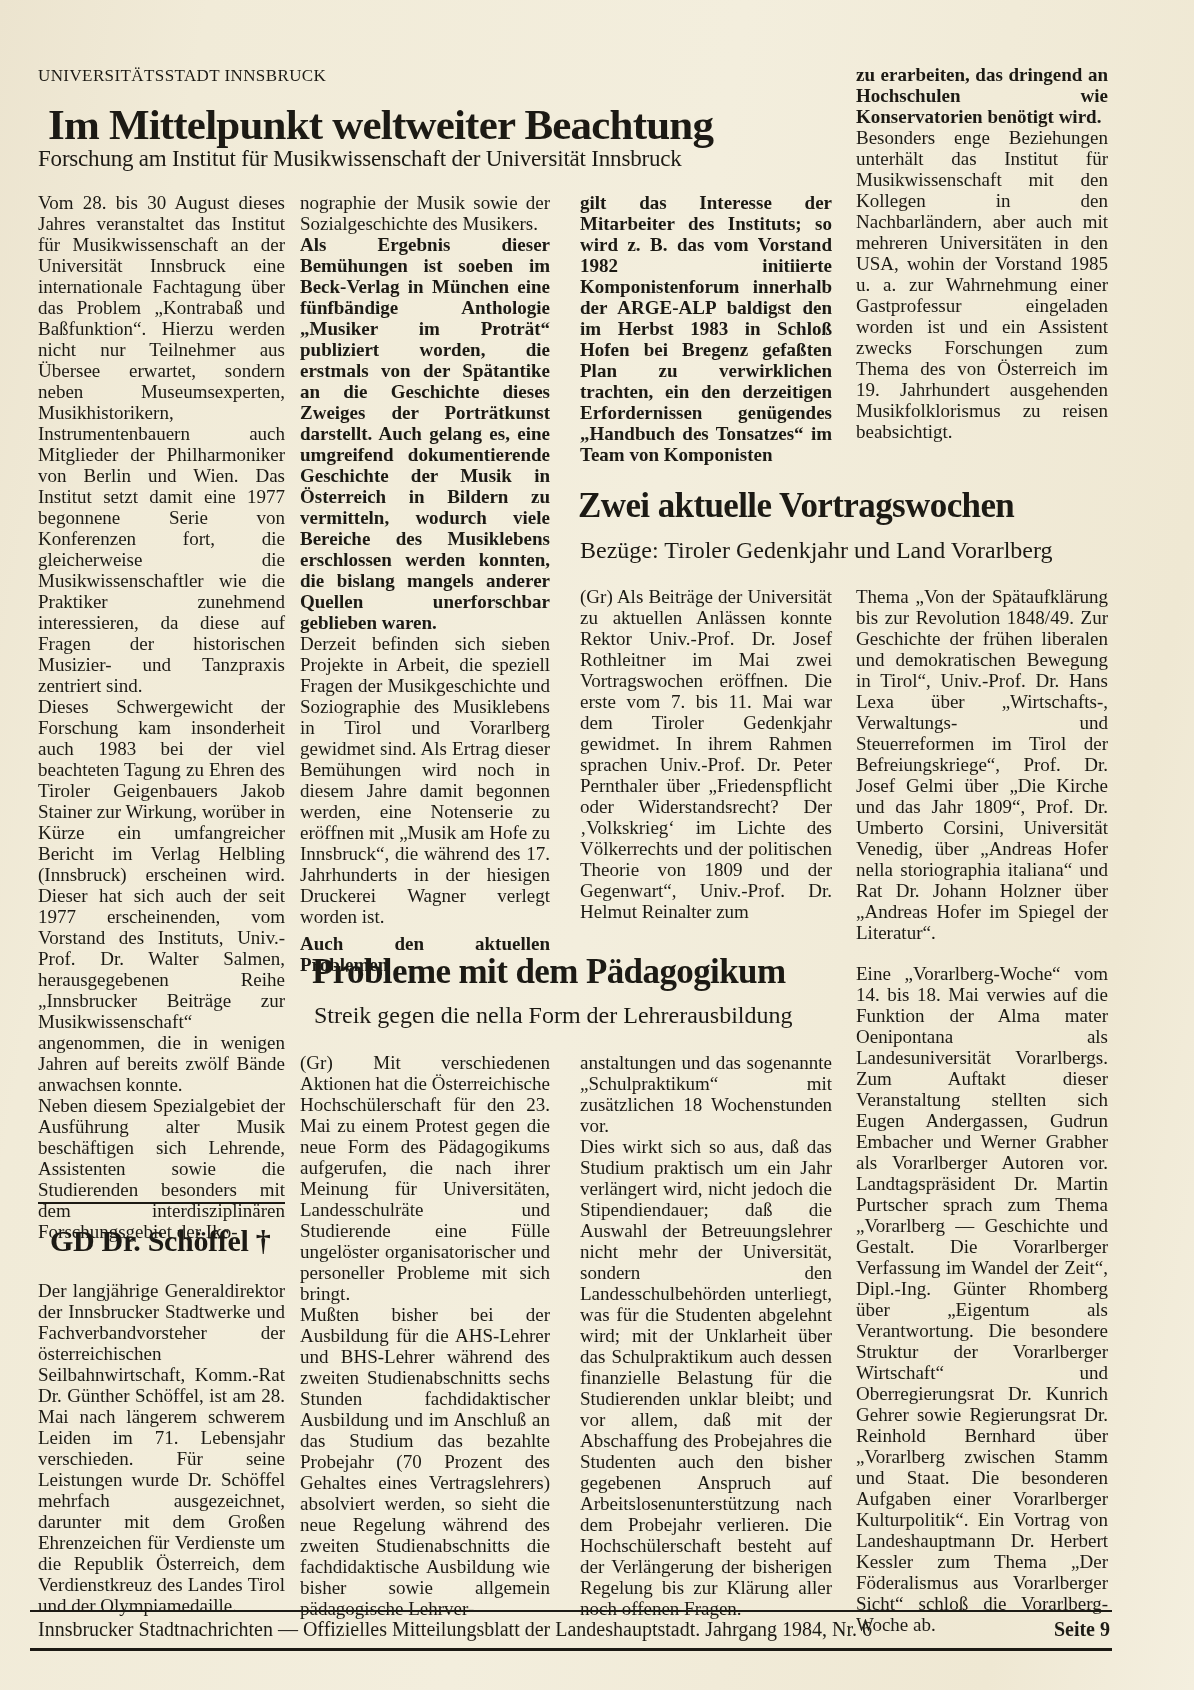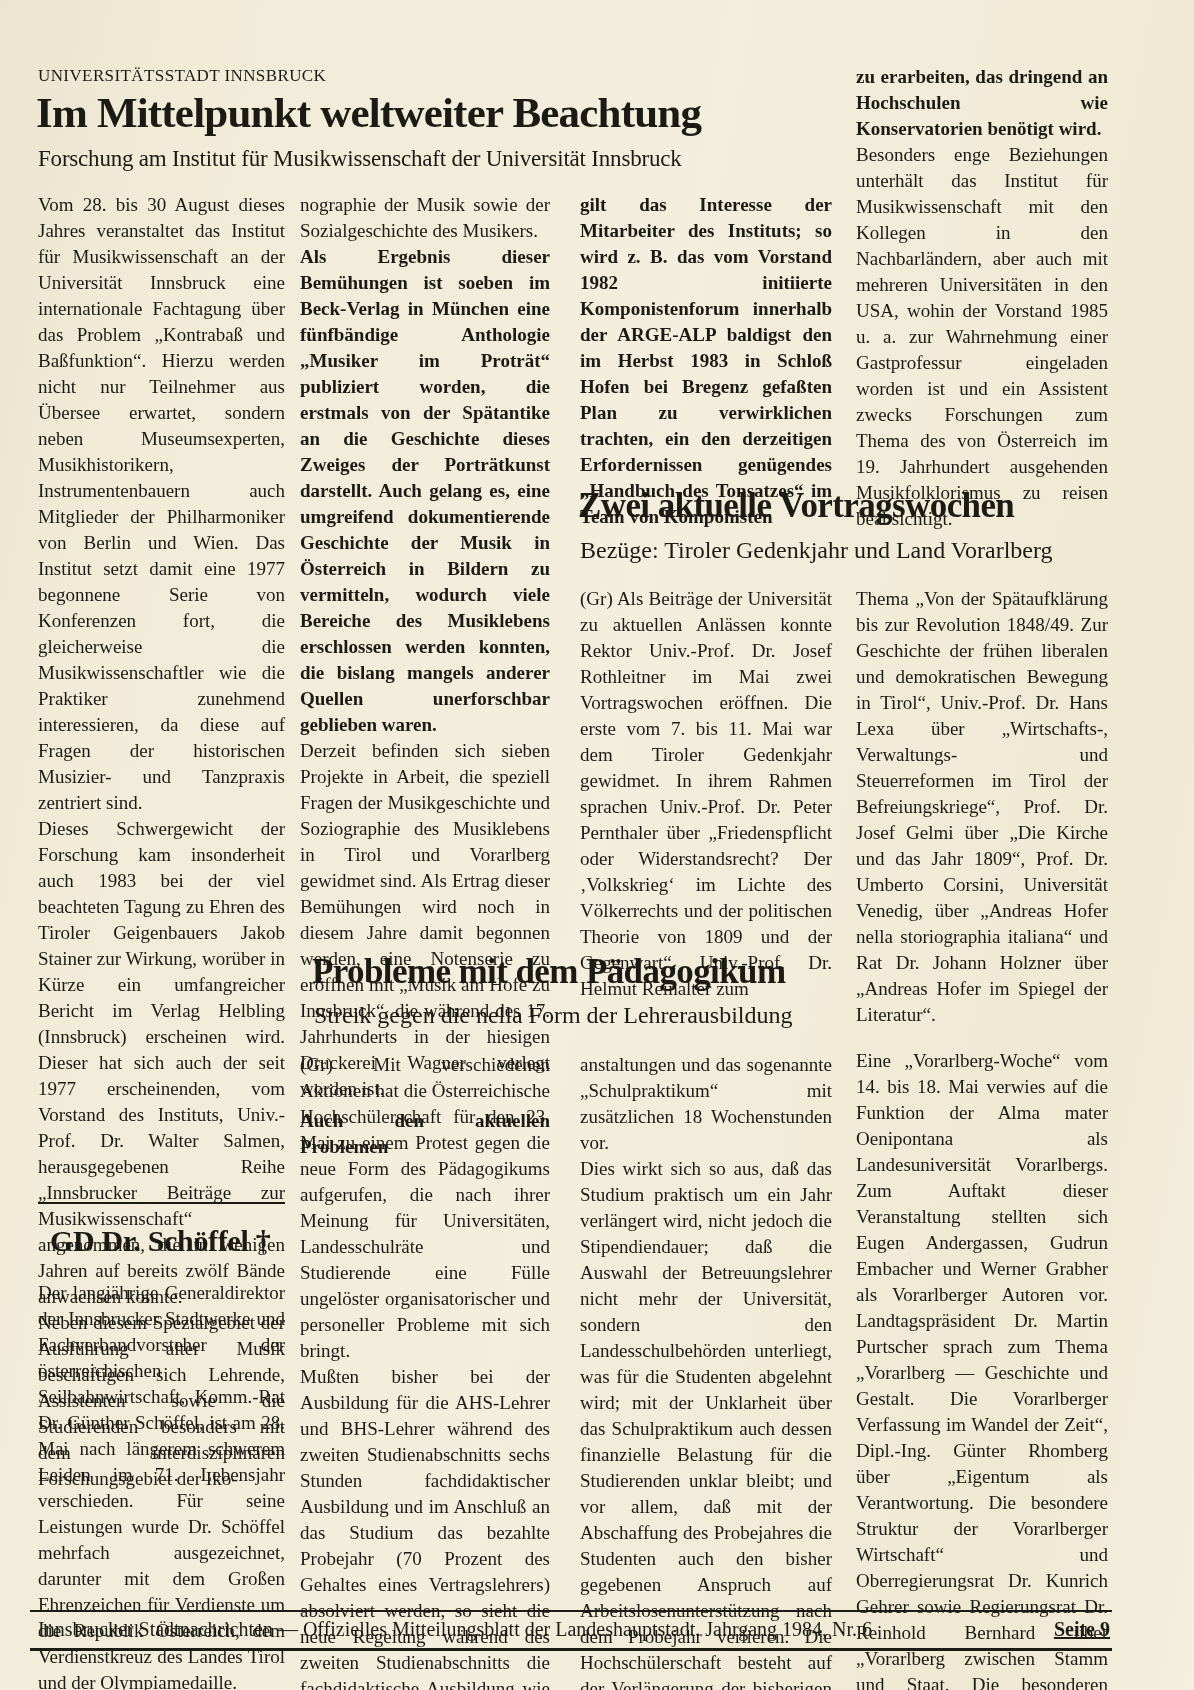--- a/index.html
+++ b/index.html
@@ -4,25 +4,25 @@
 <style>
   html,body{margin:0;padding:0;background:#d8d2c0;}
   #page{
     position:relative;width:1194px;height:1690px;overflow:hidden;
     background:linear-gradient(100deg,#ece4cf 0%,#f1ebd8 14%,#f3eedd 50%,#efe8d3 86%,#f4efdf 100%);
     color:#1c1a14;
     font-family:"Liberation Serif","DejaVu Serif",serif;
   }
   .abs{position:absolute;}
   .kicker{font-size:17px;font-weight:400;letter-spacing:.4px;}
-  h1.headline{margin:0;font-size:43px;font-weight:700;letter-spacing:-.8px;white-space:nowrap;}
+  h1.headline{margin:12px;font-size:43px;font-weight:700;letter-spacing:-.8px;white-space:nowrap;}
   .deck{font-size:23px;letter-spacing:-.2px;white-space:nowrap;}
   h2.sechead{margin:0;font-size:35px;font-weight:700;letter-spacing:-.6px;white-space:nowrap;}
   .secdeck{font-size:24px;white-space:nowrap;}
-  .body{font-size:19px;line-height:26px;text-align:justify;}
+  .body{font-size:19px;line-height:21px;text-align:justify;}
   .body p{margin:0;}
   .body p.sp{margin-top:20px;}
   .b{font-weight:700;}
   .obit-title{font-size:30px;font-weight:700;letter-spacing:-.3px;}
   .rule{background:#1c1a14;}
   .footer-text{font-size:20px;white-space:nowrap;}
 </style>
 </head>
 <body>
 
@@ -78,16 +78,16 @@
   </div>
 
   <div class="abs rule" style="left:38px;top:1202px;width:247px;height:2px;"></div>
   <div class="abs obit-title" style="left:50px;top:1224px;text-align:right;">GD Dr. Schöffel †</div>
   <div class="abs body" style="left:38px;top:1280px;width:247px;">
     <p>Der langjährige Generaldirektor der Innsbrucker Stadtwerke und Fachverbandvorsteher der österreichischen Seilbahnwirtschaft, Komm.-Rat Dr. Günther Schöffel, ist am 28. Mai nach längerem schwerem Leiden im 71. Lebensjahr verschieden. Für seine Leistungen wurde Dr. Schöffel mehrfach ausgezeichnet, darunter mit dem Großen Ehrenzeichen für Verdienste um die Republik Österreich, dem Verdienstkreuz des Landes Tirol und der Olympiamedaille.</p>
   </div>
 
   <div class="abs rule" style="left:30px;top:1610px;width:1082px;height:2px;"></div>
   <div class="abs footer-text" style="left:38px;top:1618px;">Innsbrucker Stadtnachrichten — Offizielles Mitteilungsblatt der Landeshauptstadt. Jahrgang 1984, Nr. 6</div>
-  <div class="abs footer-text" style="right:84px;top:1618px;font-weight:700;text-decoration:underline;">Seite 9</div>
+  <div class="abs footer-text" style="right:84px;top:1618px;font-weight:700;">Seite 9</div>
   <div class="abs rule" style="left:30px;top:1648px;width:1082px;height:3px;"></div>
 
 </div>
 
 </body></html>

